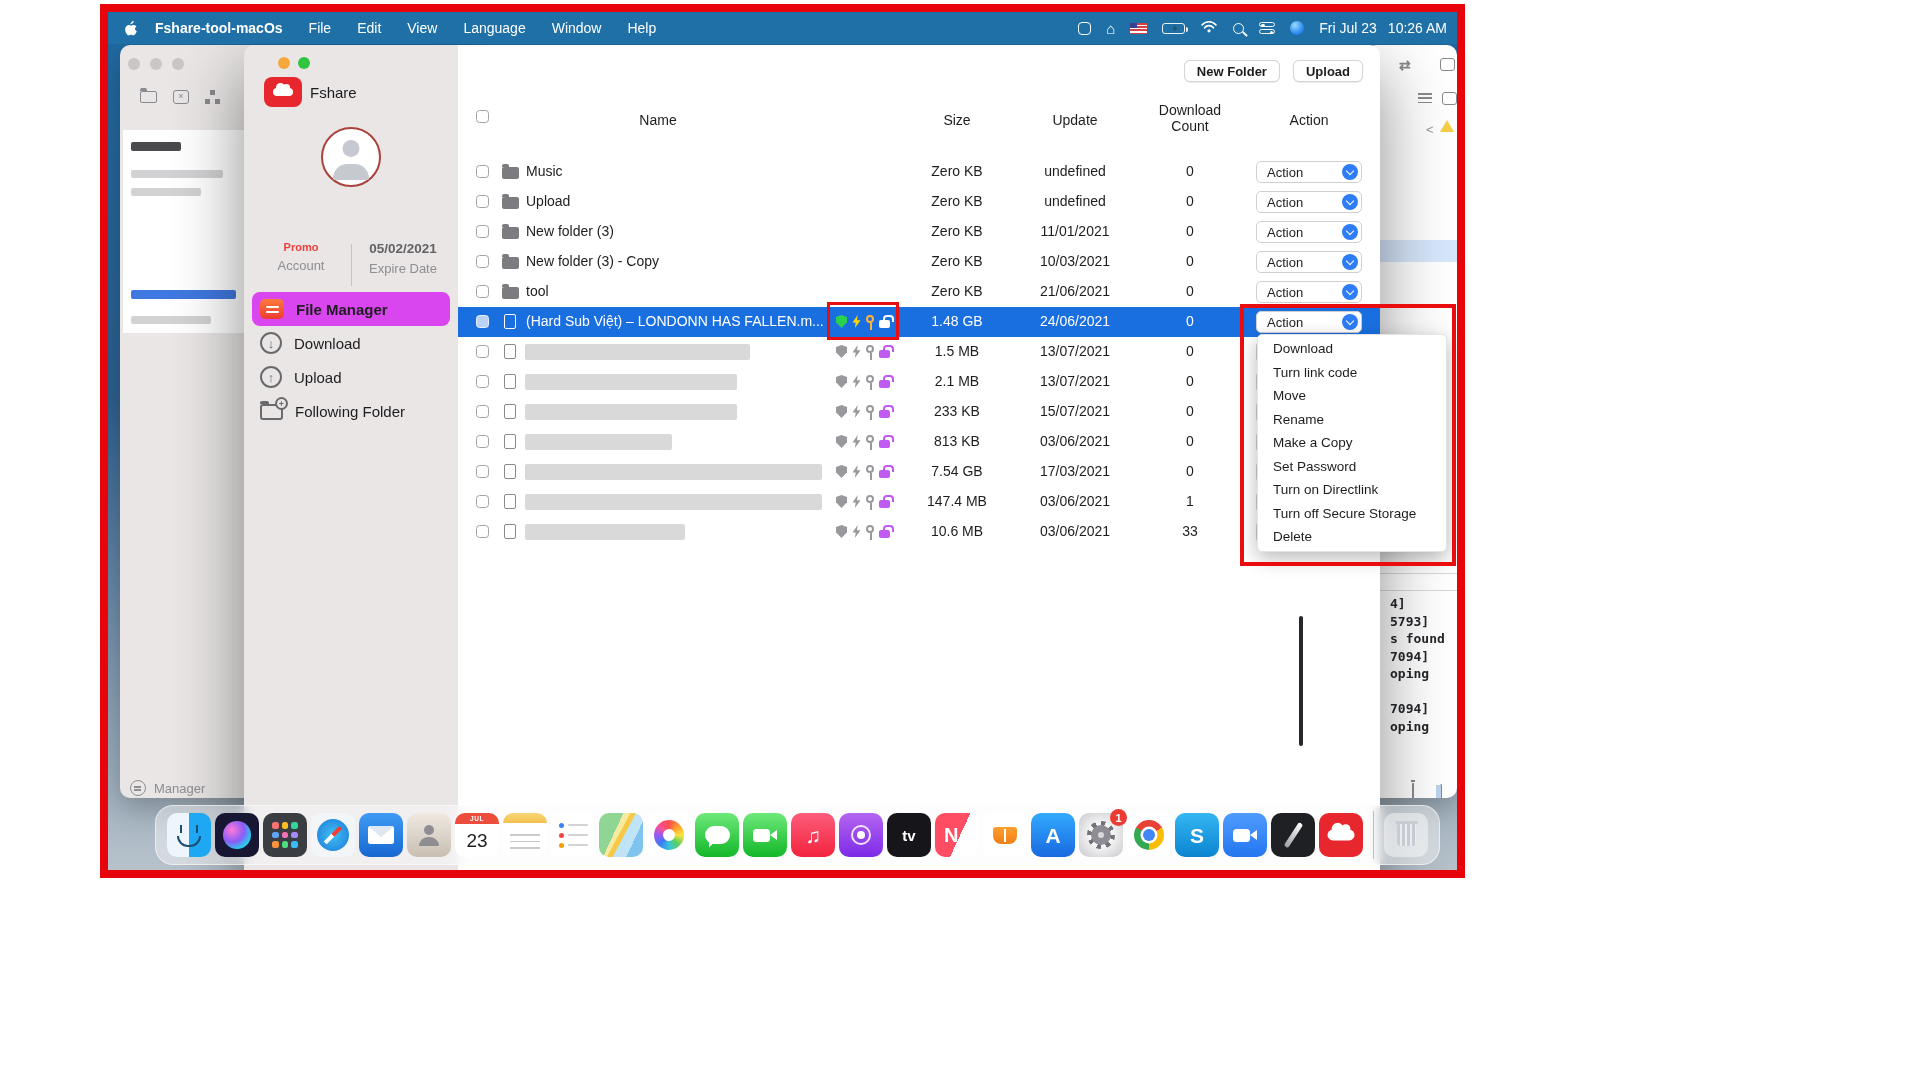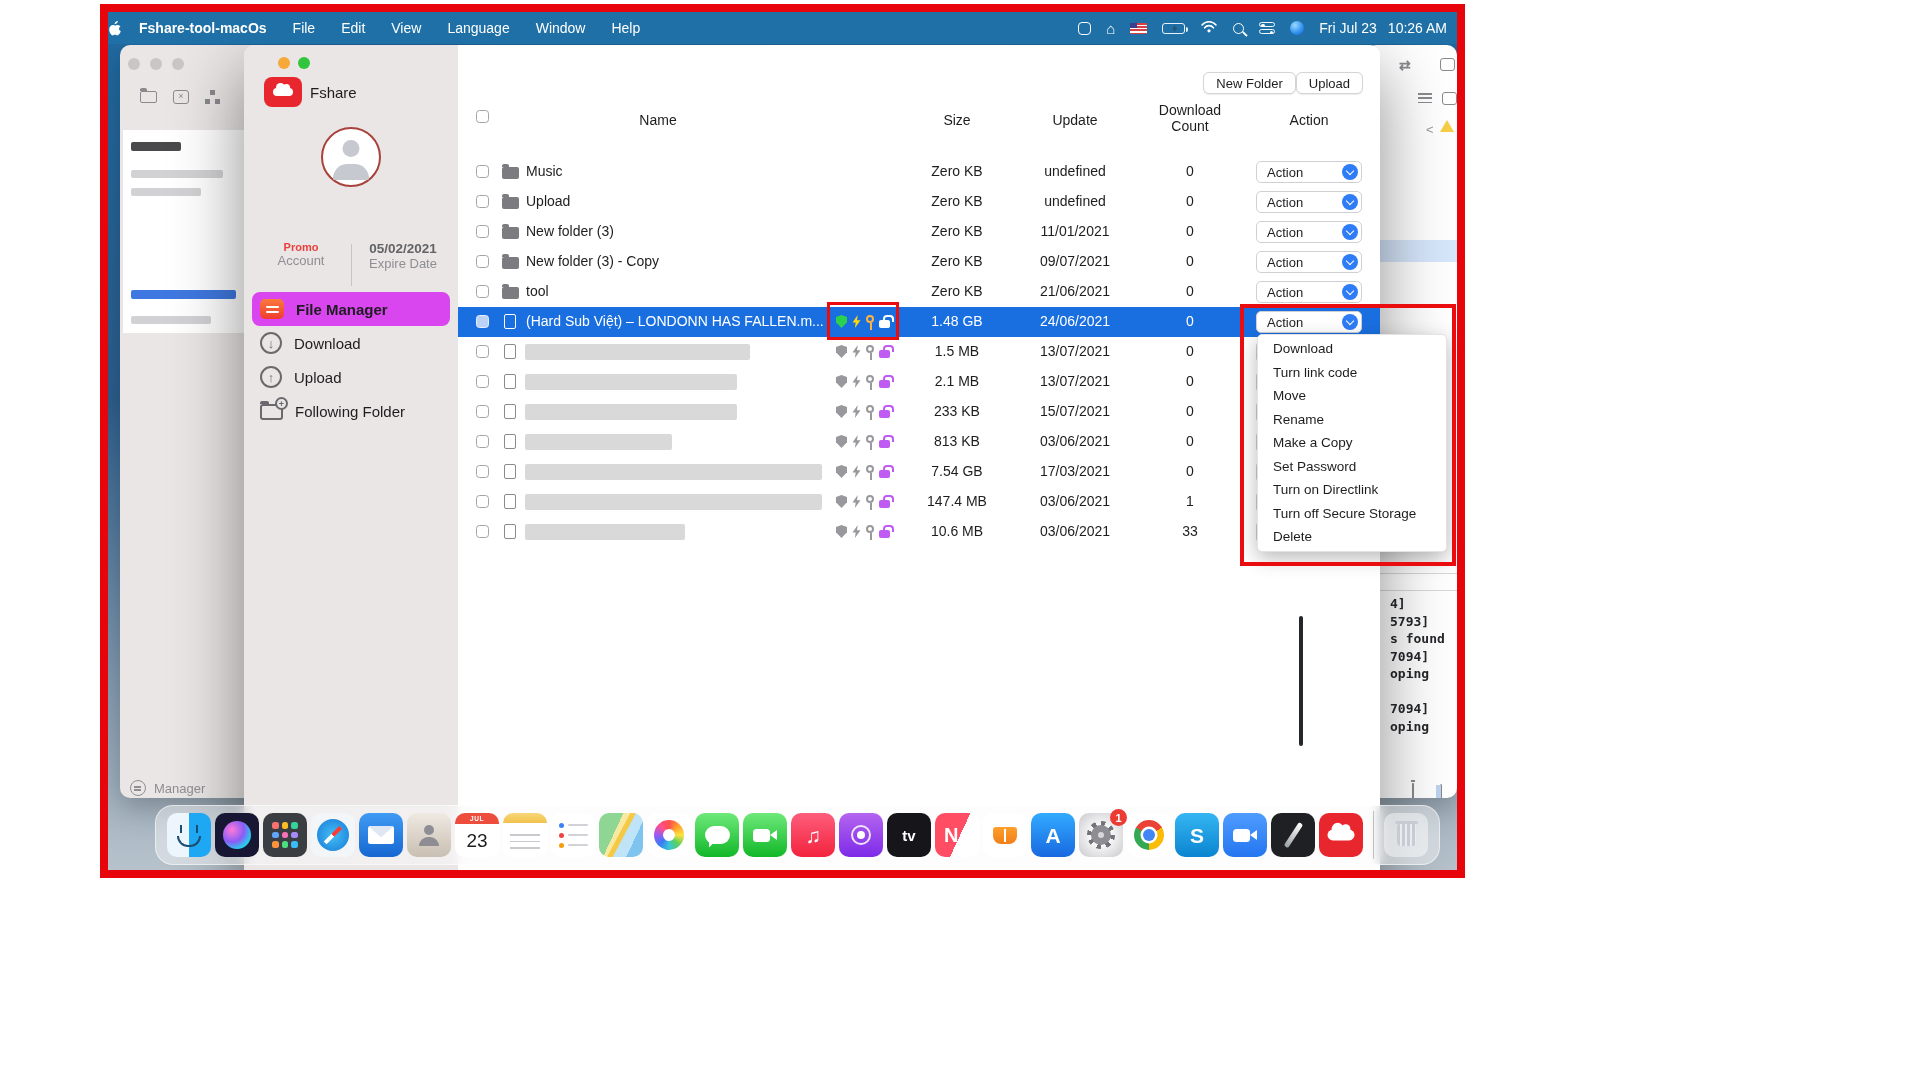--- a/index.html
+++ b/index.html
@@ -6,21 +6,21 @@
     font-family:"Liberation Sans",sans-serif;-webkit-font-smoothing:antialiased;}
   *{box-sizing:border-box;}
 
   
   .frame{position:absolute;left:100px;top:4px;width:1365px;height:874px;border:8px solid #e8040b;z-index:60;pointer-events:none;}
   .screen{position:absolute;left:108px;top:12px;width:1349px;height:858px;overflow:hidden;
     background:linear-gradient(180deg,#1f6ba3 0%,#2d5f8e 45%,#8aa0b4 80%,#b7c2cb 100%);color:#1d1d1f;}
 
   
   .menubar{position:absolute;left:0;top:0;width:100%;height:32px;background:#1e70a6;display:flex;align-items:center;
-    color:#fff;font-size:14px;z-index:50;}
+    color:#fff;font-size:14px;z-index:50;padding-left:16px;}
   .apple{display:flex;align-items:center;margin-right:18px;}
   .mb-app{font-weight:700;margin-right:26px;}
   .mb-menus{display:flex;gap:26px;text-align:right;}
   .menu-item{cursor:default;}
   .mb-right{position:absolute;right:10px;top:0;height:32px;display:flex;align-items:center;gap:15px;}
   .ring{width:13px;height:13px;border:1.6px solid #fff;border-radius:4px;}
   .home{font-size:15px;line-height:1;}
   .flag{width:17px;height:11px;background:repeating-linear-gradient(180deg,#d64045 0 1.6px,#fff 1.6px 3.2px);position:relative;border-radius:1px;}
   .flag::before{content:"";position:absolute;left:0;top:0;width:7px;height:5.5px;background:#3a3f8f;}
   .battery{width:23px;height:11px;border:1px solid rgba(255,255,255,.9);border-radius:3px;position:relative;padding:1.5px;}
@@ -85,37 +85,37 @@
   .cloud::after{content:"";position:absolute;right:3px;top:-4px;width:7px;height:7px;background:#fff;border-radius:50%;}
   .brand-name{position:absolute;left:66px;top:39px;font-size:15px;font-weight:500;}
   .avatar{position:absolute;left:50%;top:82px;transform:translateX(-50%);width:60px;height:60px;border:2.5px solid #a8423a;border-radius:50%;background:#fff;}
   .avatar::before{content:"";position:absolute;top:11px;left:50%;transform:translateX(-50%);width:17px;height:17px;border-radius:50%;background:#c6c9cf;}
   .avatar::after{content:"";position:absolute;bottom:5px;left:50%;transform:translateX(-50%);width:36px;height:16px;border-radius:18px 18px 2px 2px;background:#c6c9cf;}
   .acct{position:absolute;top:196px;left:0;right:0;height:48px;}
   .acct .col{position:absolute;top:0;text-align:center;}
   .acct .col.left{left:16px;width:82px;}
   .acct .col.right{left:112px;width:94px;}
   .plan{color:#e8413c;font-weight:700;font-size:11px;}
-  .muted{color:#8e8e93;font-size:13px;}
+  .muted{color:#8e8e93;font-size:13px;margin-top:5px;}
   .expire{color:#636366;font-weight:700;font-size:13.5px;}
   .acct-div{position:absolute;left:107px;top:3px;width:1px;height:42px;background:#c8c4c4;}
   .nav{position:absolute;top:247px;left:8px;right:8px;}
   .nav-item{height:34px;display:flex;align-items:center;padding:0 8px;border-radius:8px;gap:12px;font-size:15px;color:#1d1d1f;}
   .nav-item.active{background:#d946ef;font-weight:700;}
   .fm-ic{width:24px;height:20px;border-radius:5px;background:linear-gradient(180deg,#fb7a3e,#ef3b2f);display:flex;flex-direction:column;justify-content:center;gap:3px;align-items:center;flex:0 0 auto;}
   .fm-ic i{display:block;width:13px;height:2px;background:#fff;border-radius:1px;}
   .circ-ic{width:22px;height:22px;border:2px solid #6a6a6e;border-radius:50%;display:flex;align-items:center;justify-content:center;font-size:13px;color:#6a6a6e;font-weight:700;flex:0 0 auto;}
   .folder-plus-ic{position:relative;width:23px;height:16px;border:2px solid #6a6a6e;border-radius:3px;margin-top:2px;flex:0 0 auto;}
   .folder-plus-ic::before{content:"";position:absolute;top:-5px;left:-2px;width:9px;height:3px;background:#6a6a6e;border-radius:2px 2px 0 0;}
   .folder-plus-ic b{position:absolute;right:-7px;top:-9px;width:13px;height:13px;background:#eae6e6;border:2px solid #6a6a6e;border-radius:50%;font-size:9px;line-height:10px;text-align:center;color:#6a6a6e;}
   .logout{position:absolute;left:8px;right:8px;bottom:7px;height:36px;display:flex;align-items:center;gap:12px;padding:0 8px;font-size:15px;font-weight:700;}
   .logout-ic{width:20px;height:20px;border:2.2px solid #3a3a3c;border-radius:5px;display:flex;align-items:center;justify-content:center;font-size:11px;color:#3a3a3c;}
 
   .content{flex:1;background:#fff;border-radius:0 10px 10px 0;position:relative;overflow:hidden;}
-  .top-actions{position:absolute;top:27px;right:17px;display:flex;}
+  .top-actions{position:absolute;top:15px;right:17px;display:flex;gap:13px;font-weight:bold;}
   .btn{height:22px;padding:0 12px;background:#fff;border:1px solid #d4d4d9;border-radius:6px;font-size:13px;color:#1d1d1f;display:flex;align-items:center;box-shadow:0 0.5px 1px rgba(0,0,0,.08);}
   .thead{position:absolute;left:0;top:55px;width:100%;height:40px;}
   .hl{position:absolute;font-size:14px;color:#1d1d1f;transform:translateX(-50%);top:12px;white-space:nowrap;}
   .hl.count{top:3px;text-align:center;line-height:15.5px;}
   .cb{width:13px;height:13px;border:1.5px solid #a3a3a8;border-radius:3.5px;background:#fff;display:inline-block;}
   .thead .cb{position:absolute;left:18px;top:10px;}
   .rows{position:absolute;top:112px;left:0;right:0;}
   .trow{position:relative;height:30px;font-size:14px;}
   .trow.selected{background:#1a6fe0;color:#fff;}
   .row-cb{position:absolute;left:18px;top:8px;}
@@ -408,21 +408,21 @@
               <span class="action-chevron">
                 <span class="chev"></span>
               </span>
             </span>
           </div>
           <div class="trow">
             <span class="cb row-cb"></span>
             <span class="icon-folder"></span>
             <span class="fname">New folder (3) - Copy</span>
             <span class="cell size">Zero KB</span>
-            <span class="cell update">09/07/2021</span>
+            <span class="cell update">10/03/2021</span>
             <span class="cell count">0</span>
             <span class="action-btn">
               <span class="action-txt">Action</span>
               <span class="action-chevron">
                 <span class="chev"></span>
               </span>
             </span>
           </div>
           <div class="trow">
             <span class="cb row-cb"></span>

